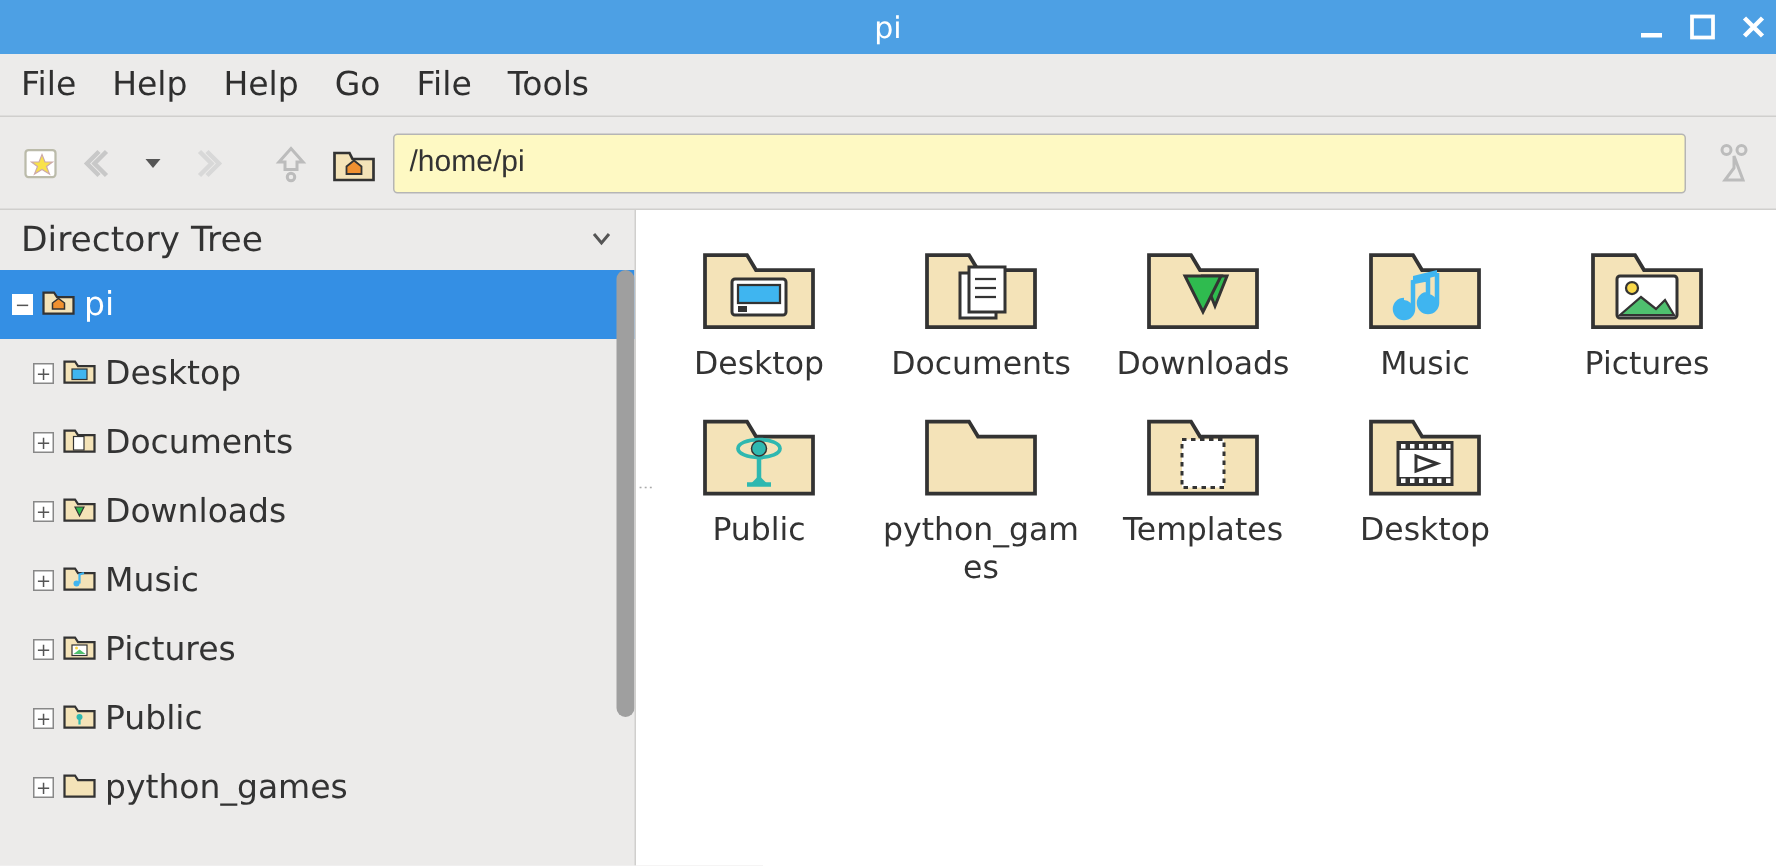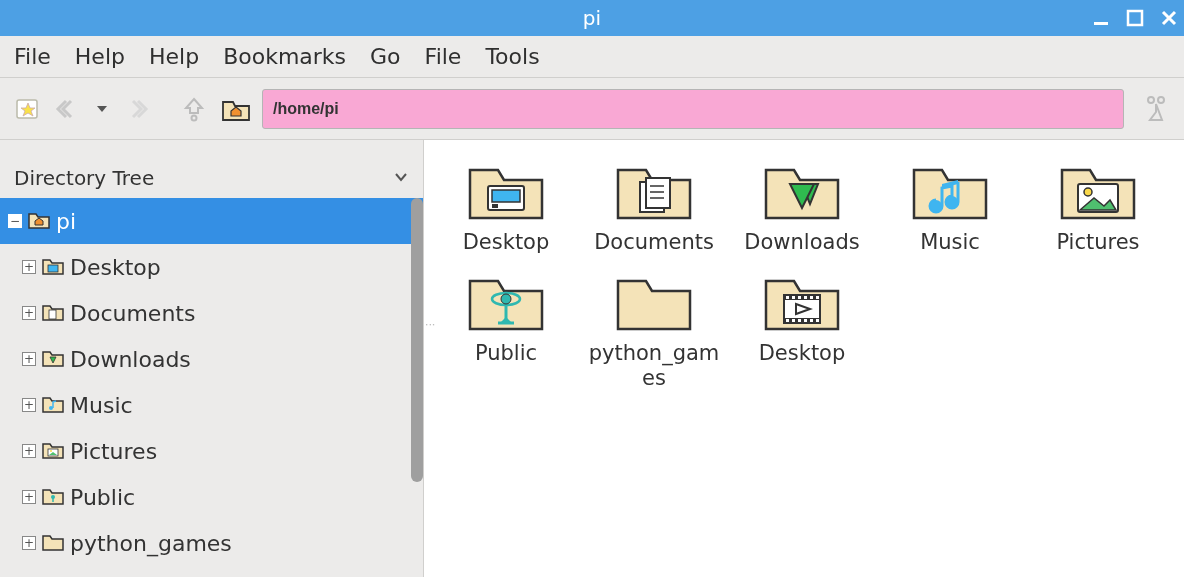--- a/index.html
+++ b/index.html
@@ -8,25 +8,25 @@
 .titlebar { height: 36px; background: #4da0e4; display: flex; align-items: center; position: relative; }
 .titlebar .title { position: absolute; left: 50%; transform: translateX(-50%); color: #fff; font-size: 20px; }
 .titlebar .controls { position: absolute; right: 6px; display: flex; gap: 16px; align-items: center; }
 .titlebar .controls span { color: #fff; cursor: pointer; display: inline-flex; }
 
 .menubar { height: 42px; background: #ecebea; display: flex; align-items: center; gap: 24px; padding: 0 14px; font-size: 22px; color: #2f2f2f; border-bottom: 1px solid #d0cfcd; }
 .menubar span { cursor: pointer; }
 
 .toolbar { height: 62px; background: #ecebea; display: flex; align-items: center; gap: 8px; padding: 0 12px; border-bottom: 1px solid #d0cfcd; }
 .tbtn { width: 32px; height: 32px; display: inline-flex; align-items: center; justify-content: center; }
-.path-input { flex: 1; height: 40px; background: #f9a8d4; border: 1px solid #b5b5b5; border-radius: 3px; padding: 0 10px; font-size: 16px; color: #333; font-weight: bold; }
+.path-input { flex: 1; height: 40px; background: #fef9c3; border: 1px solid #b5b5b5; border-radius: 3px; padding: 0 10px; font-size: 20px; color: #333; }
 
 .body-row { display: flex; height: calc(577px - 36px - 42px - 62px); }
 .sidepanel { width: 424px; background: #ecebea; display: flex; flex-direction: column; border-right: 1px solid #d0cfcd; }
-.sidepanel-header { height: 40px; display: flex; align-items: center; justify-content: space-between; padding: 0 14px; font-size: 20px; color: #333; margin-top: 18px; }
+.sidepanel-header { height: 40px; display: flex; align-items: center; justify-content: space-between; padding: 0 14px; font-size: 23px; color: #333; }
 .tree { flex: 1; position: relative; overflow: hidden; }
 .tree-scrollbar { position: absolute; right: 0; top: 0; width: 12px; height: 75%; background: #9f9f9f; border-radius: 6px; }
 .tree-item { height: 46px; display: flex; align-items: center; gap: 6px; padding: 0 8px; font-size: 22px; color: #333; }
 .tree-item.selected { background: #348fe4; color: #fff; }
 .tree-item.child { padding-left: 22px; }
 .exp-box { width: 14px; height: 14px; border: 1px solid #888; background: #fff; display: inline-flex; align-items: center; justify-content: center; font-size: 12px; line-height: 1; color: #555; }
 .exp-box.selected { border-color: #fff; }
 
 .content { flex: 1; background: #fff; padding: 16px 12px; }
 .icon-grid { display: flex; flex-wrap: wrap; gap: 12px 8px; align-content: flex-start; }
@@ -55,21 +55,20 @@
           <path d="M3 3 L15 15 M15 3 L3 15" stroke="#fff" stroke-width="3"></path>
         </svg>
     </span>
   </div>
 </div>
 
 <div class="menubar">
   <span>File</span>
   <span>Help</span>
   <span>Help</span>
-  <span>Bookmarks</span>
   <span>Go</span>
   <span>File</span>
   <span>Tools</span>
 </div>
 
 <div class="toolbar">
   <span class="tbtn">
     <svg width="28" height="28" viewBox="0 0 28 28">
         <rect x="3" y="5" width="20" height="18" rx="2" fill="#fff" stroke="#bba" stroke-width="1.5"></rect>
         <polygon points="14,8 16,13 21,13 17,16 19,21 14,18 9,21 11,16 7,13 12,13" fill="#f9e24a" stroke="#caa" stroke-width="0.8"></polygon>
@@ -261,20 +260,27 @@
             <path d="M34 56 L50 56" stroke="#2fb8b0" stroke-width="3"></path>
             <path d="M36 56 L42 50 L48 56" fill="#2fb8b0"></path>
           </svg>
     <span class="label">Public</span>
         </div>
         <div class="folder-item">
           <svg class="ficon" viewBox="0 0 84 70">
             <path d="M6 18 L6 62 L78 62 L78 24 L40 24 L34 14 L6 14 Z" fill="#f4e3b8" stroke="#333" stroke-width="2.5"></path>
           </svg>
     <span class="label">python_games</span>
+        </div>
+        <div class="folder-item">
+          <svg class="ficon" viewBox="0 0 84 70">
+            <path d="M6 18 L6 62 L78 62 L78 24 L40 24 L34 14 L6 14 Z" fill="#f4e3b8" stroke="#333" stroke-width="2.5"></path>
+            <rect x="28" y="26" width="28" height="32" fill="#fff" stroke="#333" stroke-width="2" stroke-dasharray="3 3"></rect>
+          </svg>
+    <span class="label">Templates</span>
         </div>
         <div class="folder-item">
           <svg class="ficon" viewBox="0 0 84 70">
             <path d="M6 18 L6 62 L78 62 L78 24 L40 24 L34 14 L6 14 Z" fill="#f4e3b8" stroke="#333" stroke-width="2.5"></path>
             <rect x="24" y="28" width="36" height="28" fill="#fff" stroke="#333" stroke-width="2"></rect>
             <rect x="24" y="28" width="36" height="5" fill="#333"></rect>
             <rect x="24" y="51" width="36" height="5" fill="#333"></rect>
             <rect x="26" y="29" width="3" height="3" fill="#fff"></rect>
             <rect x="32" y="29" width="3" height="3" fill="#fff"></rect>
             <rect x="38" y="29" width="3" height="3" fill="#fff"></rect>

